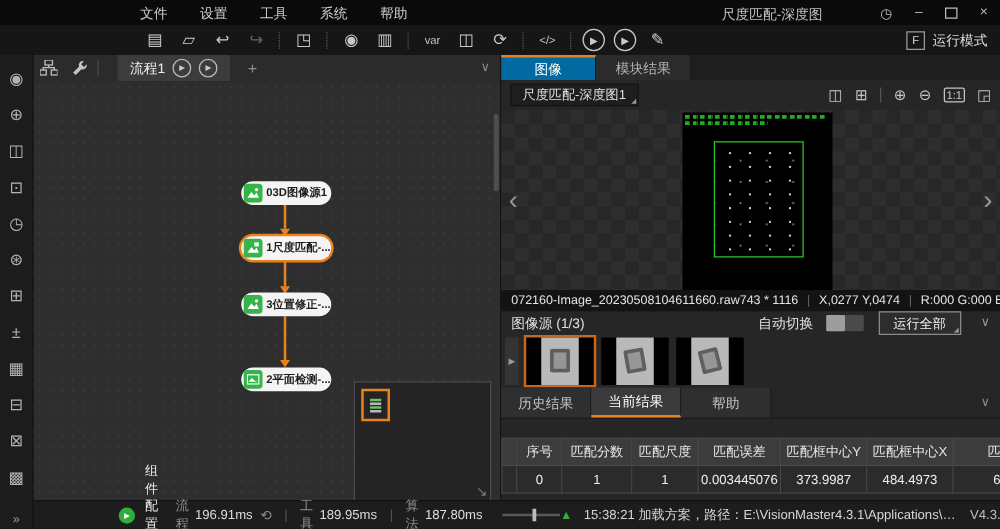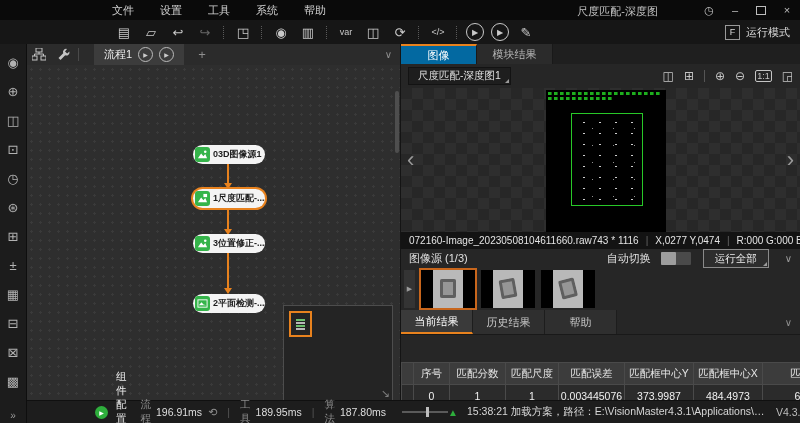--- a/index.html
+++ b/index.html
@@ -91,21 +91,21 @@
   .thumb-row{height:42px;display:flex;align-items:center;gap:6px;padding:0 3px;}
   .thumb-expander{width:11px;height:38px;background:#343434;display:flex;align-items:center;justify-content:center;color:#9a9a9a;font-size:7px;}
   .thumb{width:54px;height:38px;background:#000;display:flex;align-items:center;justify-content:center;}
   .thumb.selected{box-shadow:0 0 0 2px #c8661c;}
   .strip{width:30px;height:38px;background:#b9b9b9;position:relative;overflow:hidden;}
   .obj{position:absolute;left:7px;top:9px;width:16px;height:19px;background:#969696;box-shadow:inset 0 0 0 3px #5f5f5f;border-radius:2px;}
   .res-tabs{height:24px;background:#262626;display:flex;border-bottom:1px solid #191919;position:relative;}
   .res-tab{width:72px;height:24px;display:flex;align-items:center;justify-content:center;font-size:11px;color:#c5c5c5;background:#2f2f2f;border-right:1px solid #1d1d1d;box-sizing:border-box;}
   .res-tab.active{background:#3a3a3a;color:#fff;border-bottom:2px solid #e8821e;}
   .res-chev{position:absolute;right:8px;top:7px;color:#8f8f8f;font-size:10px;}
-  .rtable{margin-top:27px;overflow:hidden;}
+  .rtable{margin-top:15px;overflow:hidden;}
   .trow{display:flex;width:470px;}
   .tcell{box-sizing:border-box;border-right:1px solid #4a4a4a;border-bottom:1px solid #4a4a4a;
          display:flex;align-items:center;justify-content:center;font-size:10.5px;white-space:nowrap;overflow:hidden;}
   .th{height:23px;background:#3c3c3c;color:#e6e6e6;border-top:1px solid #4a4a4a;}
   .td{height:22px;background:#2b2b2b;color:#f0f0f0;}
   .c0{width:13px;flex:none;border-left:1px solid #4a4a4a;}
   .c1{width:36px;flex:none;}
   .c2{width:56px;flex:none;}
   .c3{width:53px;flex:none;}
   .c4{width:66px;flex:none;}
@@ -339,22 +339,22 @@
           </div>
         </div>
       <div class="thumb">
           <div class="strip">
             <div class="obj" style="transform:rotate(-14deg);"></div>
           </div>
         </div>
     </div>
 
     <div class="res-tabs">
+      <div class="res-tab">历史结果</div>
       <div class="res-tab active">当前结果</div>
-      <div class="res-tab">历史结果</div>
       <div class="res-tab">帮助</div>
       <span class="res-chev">∨</span>
     </div>
 
     <div class="rtable">
       <div class="trow">
         <div class="tcell th c0"></div>
         <div class="tcell th c1">序号</div>
         <div class="tcell th c2">匹配分数</div>
         <div class="tcell th c3">匹配尺度</div>

